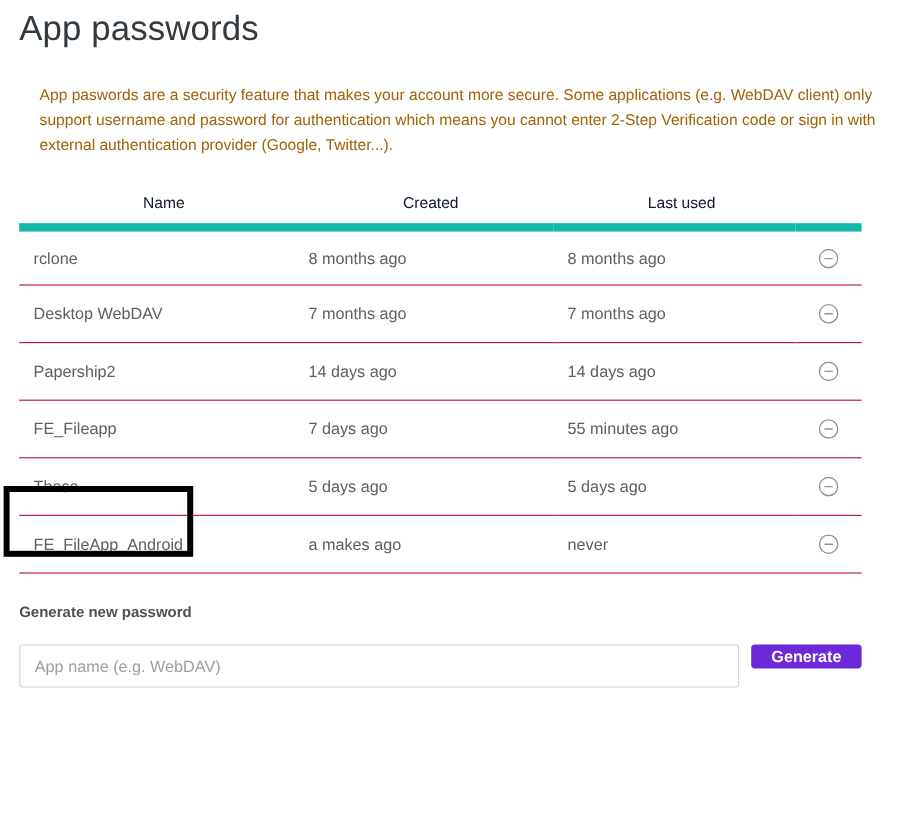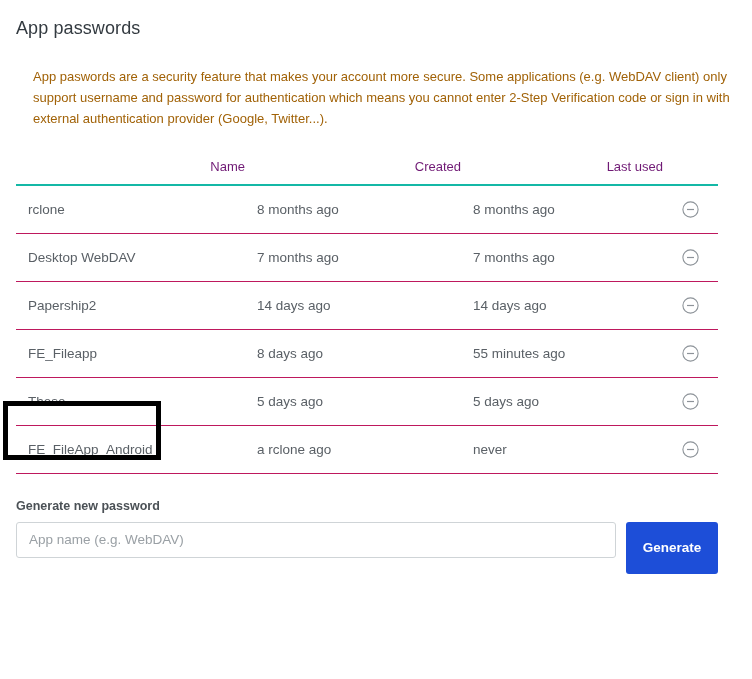--- a/index.html
+++ b/index.html
@@ -15,25 +15,25 @@
     color: #4a4f54;
     overflow: hidden;
     position: relative;
   }
 
   .page {
     padding: 0 16px;
   }
 
   .page-title {
-    font-size: 18px;
+    font-size: 29px;
     font-weight: 400;
     color: #333a40;
     margin: 0;
-    padding-top: 18px;
+    padding-top: 8px;
     letter-spacing: 0.1px;
   }
 
   .intro {
     font-size: 13px;
     line-height: 21px;
     color: #a16207;
     margin: 17px;
     width: 702px;
   }
@@ -41,26 +41,26 @@
   .intro.p2 { margin-top: 18px; }
 
   
   .pw-table {
     width: 702px;
     border-collapse: collapse;
     margin-top: 22px;
     table-layout: fixed;
   }
   .pw-table th {
-    text-align: right;
+    text-align: center;
     font-size: 13px;
     font-weight: 400;
-    color: #701a75;
+    color: #0f172a;
     padding: 8px 0 10px 12px;
-    border-bottom: 2px solid #14b8a6;
+    border-bottom: 7px solid #14b8a6;
   }
   .pw-table td {
     font-size: 13.5px;
     color: #5a6066;
     height: 48px;
     padding: 0 0 0 12px;
     border-bottom: 1px solid #be185d;
     vertical-align: middle;
     white-space: nowrap;
   }
@@ -102,21 +102,21 @@
   
   .gen-section {
     margin-top: 25px;
     width: 702px;
   }
   .gen-label {
     font-size: 12.5px;
     font-weight: 600;
     color: #4b5156;
     display: block;
-    margin-bottom: 9px;
+    margin-bottom: 20px;
   }
   .gen-row {
     display: flex;
     align-items: flex-start;
     gap: 10px;
   }
   .gen-input {
     flex: 0 0 600px;
     height: 36px;
     border: 1px solid #cfd4d7;
@@ -126,24 +126,24 @@
     font-size: 13.5px;
     color: #5a6066;
     background: #ffffff;
     outline: none;
   }
   .gen-input::placeholder {
     color: #9aa0a5;
   }
   .gen-btn {
     flex: 0 0 92px;
-    height: 52px;
+    height: 20px;
     border: none;
     border-radius: 3px;
-    background: #1d4ed8;
+    background: #6d28d9;
     color: #ffffff;
     font-family: "Liberation Sans", sans-serif;
     font-size: 13.5px;
     font-weight: 700;
     cursor: pointer;
   }
 </style>
 </head>
 <body>
 
@@ -192,39 +192,39 @@
           <td class="name-cell">Papership2</td>
           <td>14 days ago</td>
           <td>14 days ago</td>
           <td class="action-cell"><span class="remove-btn"><svg width="17" height="17" viewBox="0 0 17 17">
                 <circle cx="8.5" cy="8.5" r="7.6" fill="none" stroke="#8d9399" stroke-width="1.1"></circle>
                 <line x1="5" y1="8.5" x2="12" y2="8.5" stroke="#8d9399" stroke-width="1.2"></line>
               </svg></span></td>
         </tr>
         <tr>
           <td class="name-cell">FE_Fileapp</td>
-          <td>8 days ago</td>
+          <td>7 days ago</td>
           <td>55 minutes ago</td>
           <td class="action-cell"><span class="remove-btn"><svg width="17" height="17" viewBox="0 0 17 17">
                 <circle cx="8.5" cy="8.5" r="7.6" fill="none" stroke="#8d9399" stroke-width="1.1"></circle>
                 <line x1="5" y1="8.5" x2="12" y2="8.5" stroke="#8d9399" stroke-width="1.2"></line>
               </svg></span></td>
         </tr>
         <tr>
           <td class="name-cell">These</td>
           <td>5 days ago</td>
           <td>5 days ago</td>
           <td class="action-cell"><span class="remove-btn"><svg width="17" height="17" viewBox="0 0 17 17">
                 <circle cx="8.5" cy="8.5" r="7.6" fill="none" stroke="#8d9399" stroke-width="1.1"></circle>
                 <line x1="5" y1="8.5" x2="12" y2="8.5" stroke="#8d9399" stroke-width="1.2"></line>
               </svg></span></td>
         </tr>
         <tr class="highlighted">
           <td class="name-cell">FE_FileApp_Android</td>
-          <td>a rclone ago</td>
+          <td>a makes ago</td>
           <td>never</td>
           <td class="action-cell"><span class="remove-btn"><svg width="17" height="17" viewBox="0 0 17 17">
                 <circle cx="8.5" cy="8.5" r="7.6" fill="none" stroke="#8d9399" stroke-width="1.1"></circle>
                 <line x1="5" y1="8.5" x2="12" y2="8.5" stroke="#8d9399" stroke-width="1.2"></line>
               </svg></span></td>
         </tr>
       </tbody>
   </table>
 
   <div class="gen-section">

